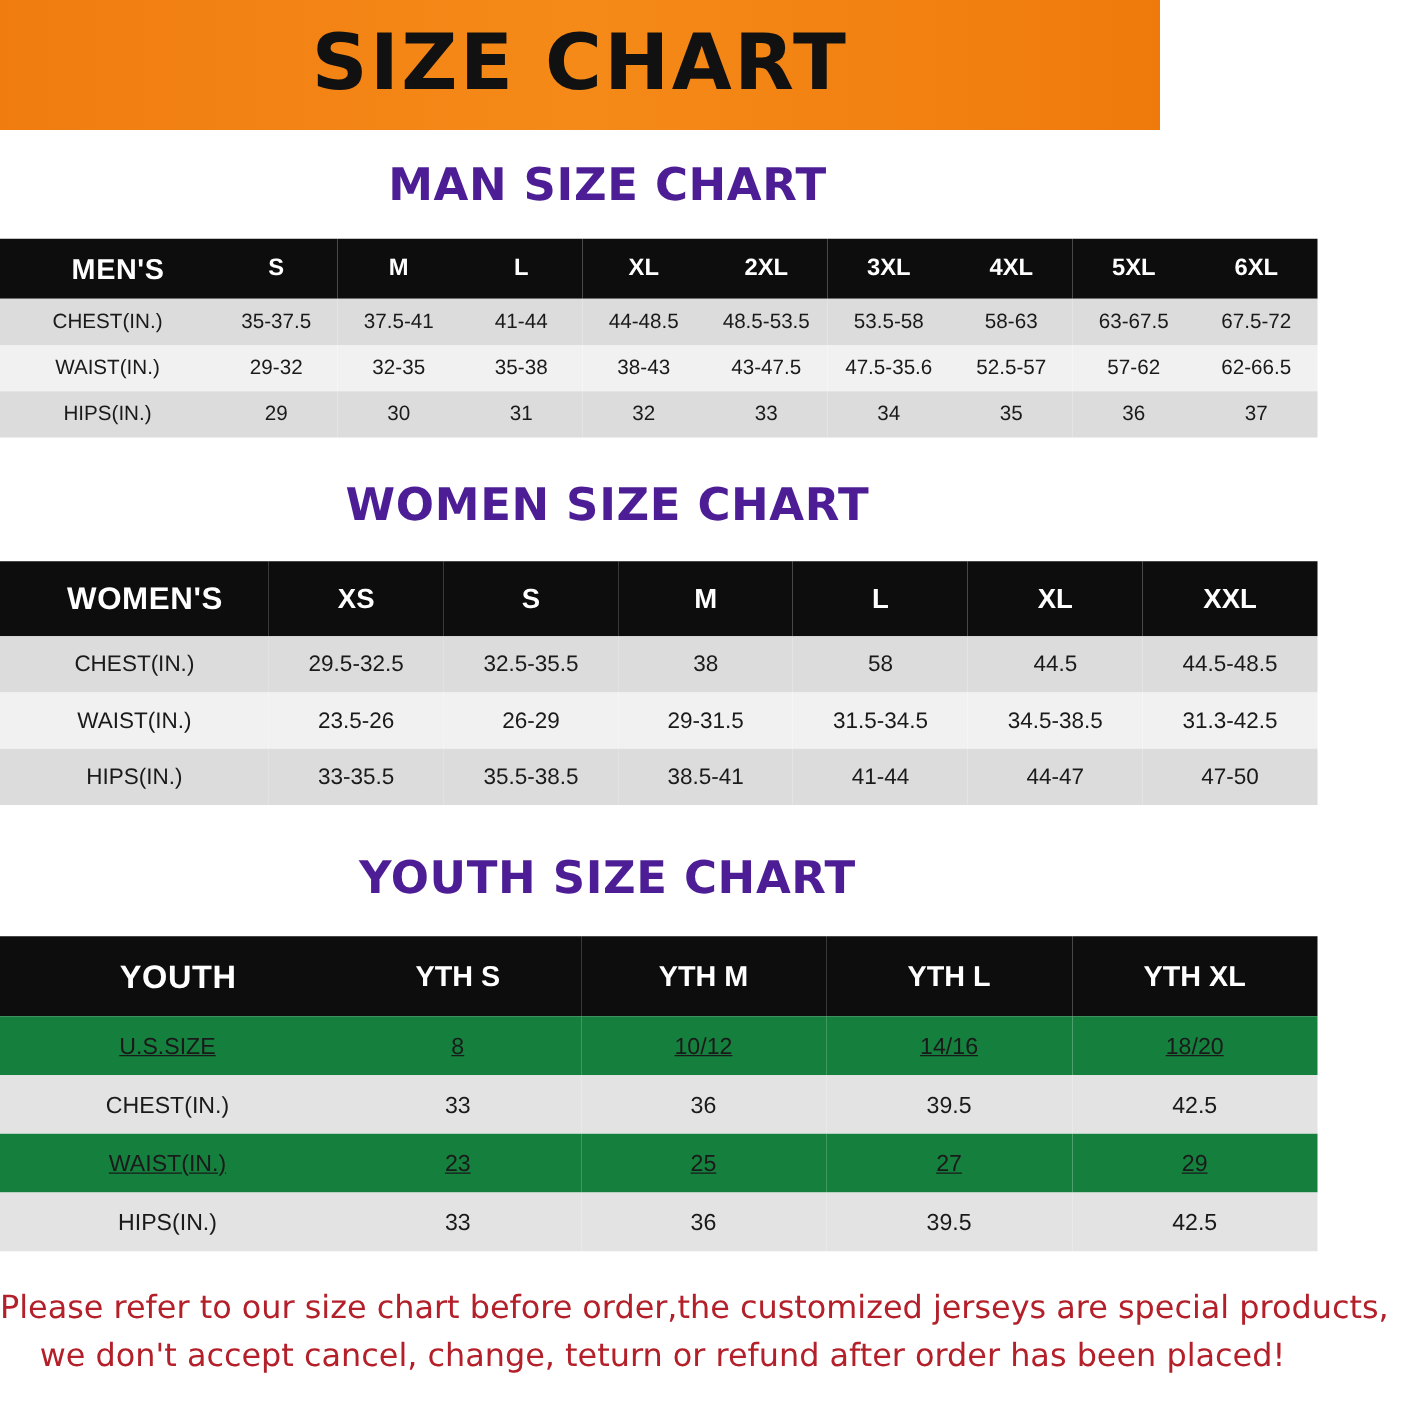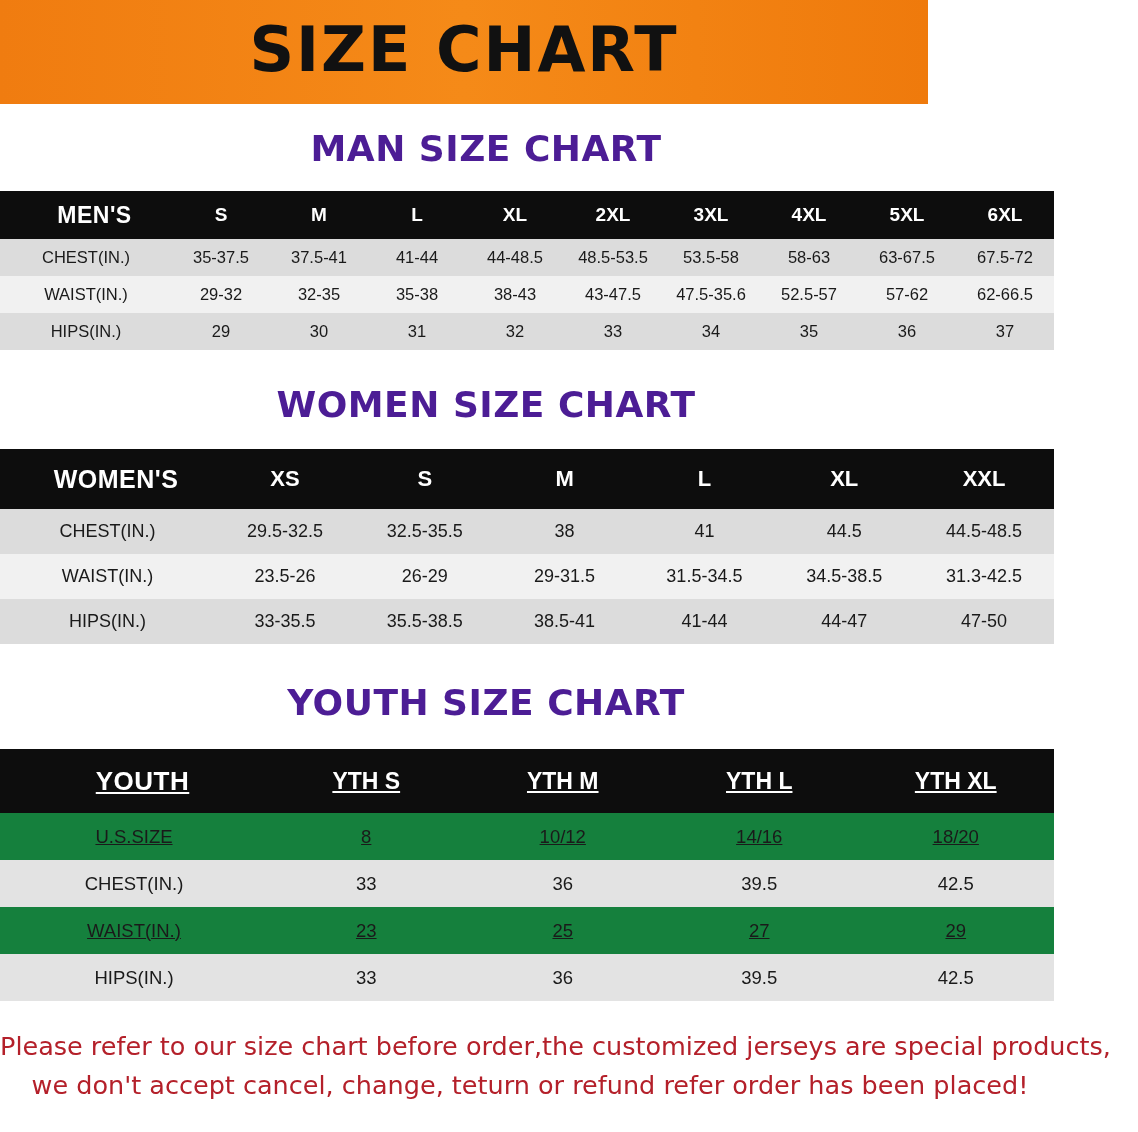--- a/index.html
+++ b/index.html
@@ -102,21 +102,21 @@
   #men-table td.row-label { font-size: 16.5px; }
   #men-table col.c0 { width: 172px; }
 
   
   #women-table thead th { height: 58px; font-size: 22px; }
   #women-table th.label-head { font-size: 25px; }
   #women-table tbody td { height: 43px; font-size: 18px; }
   #women-table col.c0 { width: 215px; }
 
   
-  #youth-table thead th { height: 62px; font-size: 23px; text-decoration: underline; }
+  #youth-table thead th { height: 62px; font-size: 23px; }
   #youth-table th.label-head { font-size: 26px; }
   #youth-table tbody td { height: 45px; font-size: 18.5px; }
   #youth-table col.c0 { width: 268px; }
   #youth-table tbody tr.band-light td { background: #15803d; text-decoration: underline; }
   #youth-table tbody tr.band-dark td { background: #e3e3e3; }
 
   .mt-man   { margin-top: 22px; }
   .mt-women { margin-top: 24px; }
   .mt-youth { margin-top: 26px; }
 
@@ -233,21 +233,21 @@
           <th>XL</th>
           <th>XXL</th>
         </tr>
       </thead>
       <tbody>
         <tr class="band-dark">
           <td class="row-label">CHEST(IN.)</td>
           <td>29.5-32.5</td>
           <td>32.5-35.5</td>
           <td>38</td>
-          <td>41</td>
+          <td>58</td>
           <td>44.5</td>
           <td>44.5-48.5</td>
         </tr>
         <tr class="band-light">
           <td class="row-label">WAIST(IN.)</td>
           <td>23.5-26</td>
           <td>26-29</td>
           <td>29-31.5</td>
           <td>31.5-34.5</td>
           <td>34.5-38.5</td>
@@ -313,16 +313,16 @@
           <td>36</td>
           <td>39.5</td>
           <td>42.5</td>
         </tr>
       </tbody>
     </table>
   </div>
 
   <div class="note">
     <div>Please refer to our size chart before order,the customized jerseys are special products,</div>
-    <div>we don't accept cancel, change, teturn or refund refer order has been placed!</div>
+    <div>we don't accept cancel, change, teturn or refund after order has been placed!</div>
   </div>
 
 </div>
 
 </body></html>

